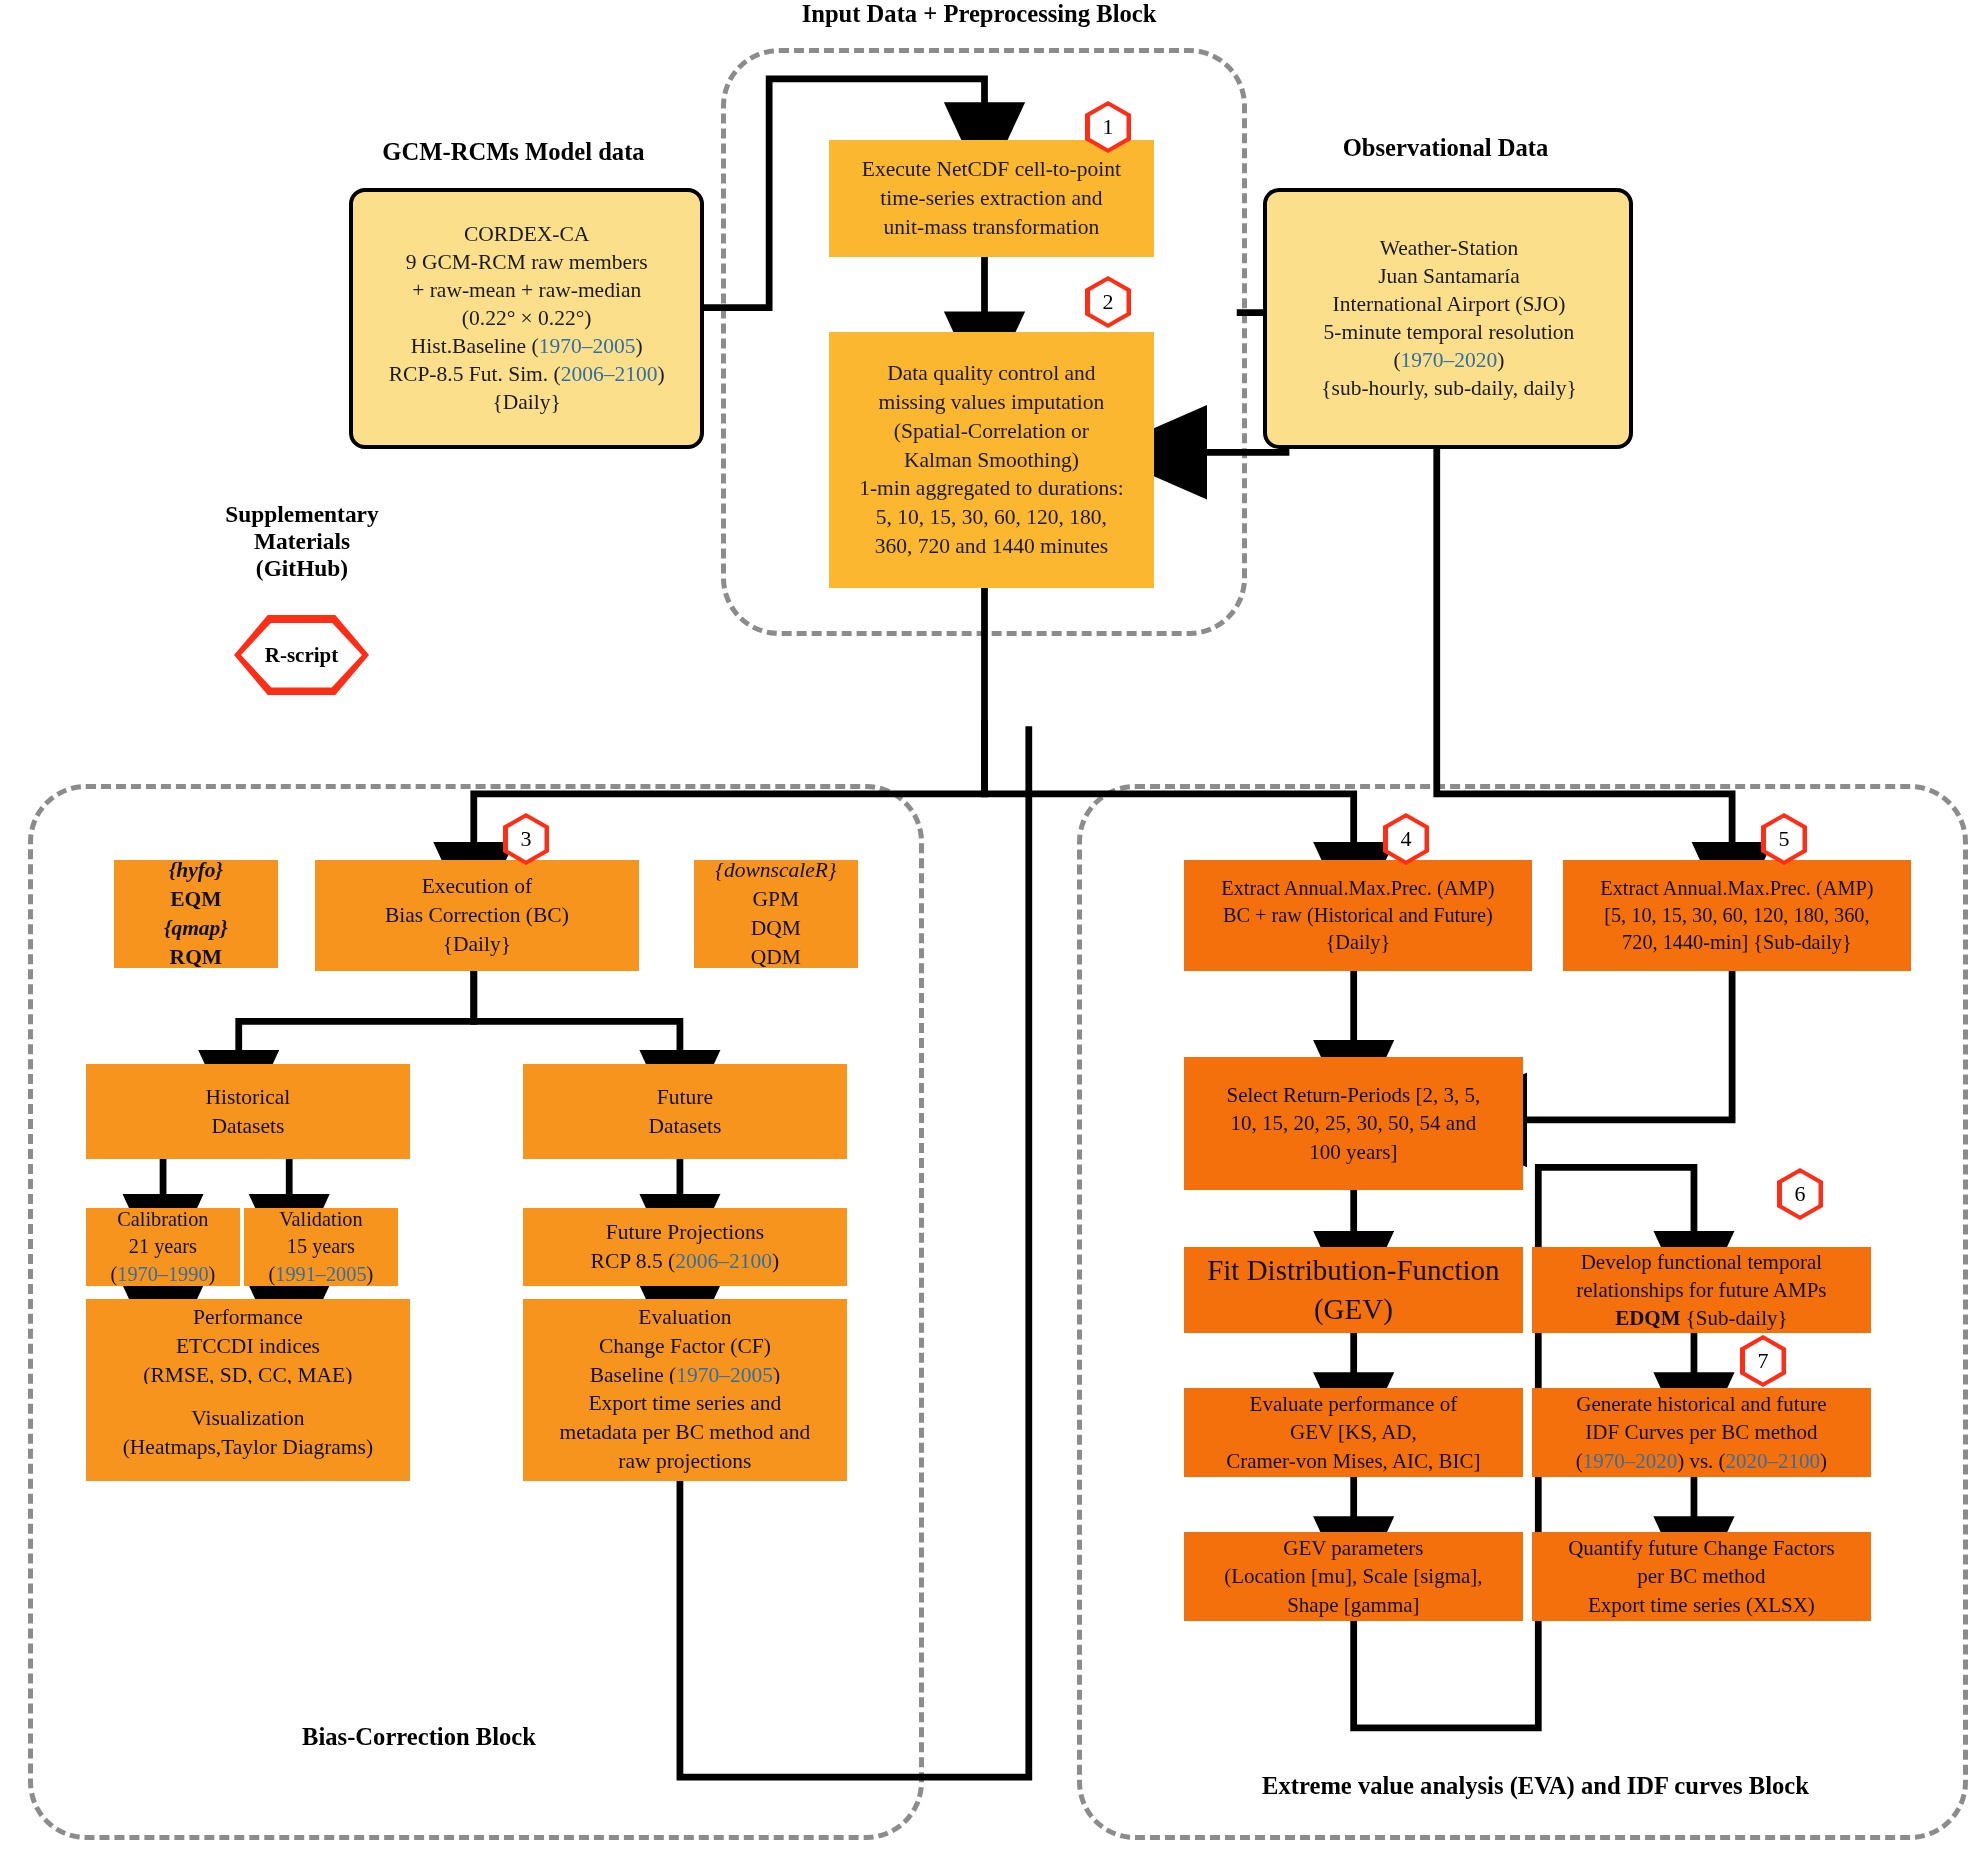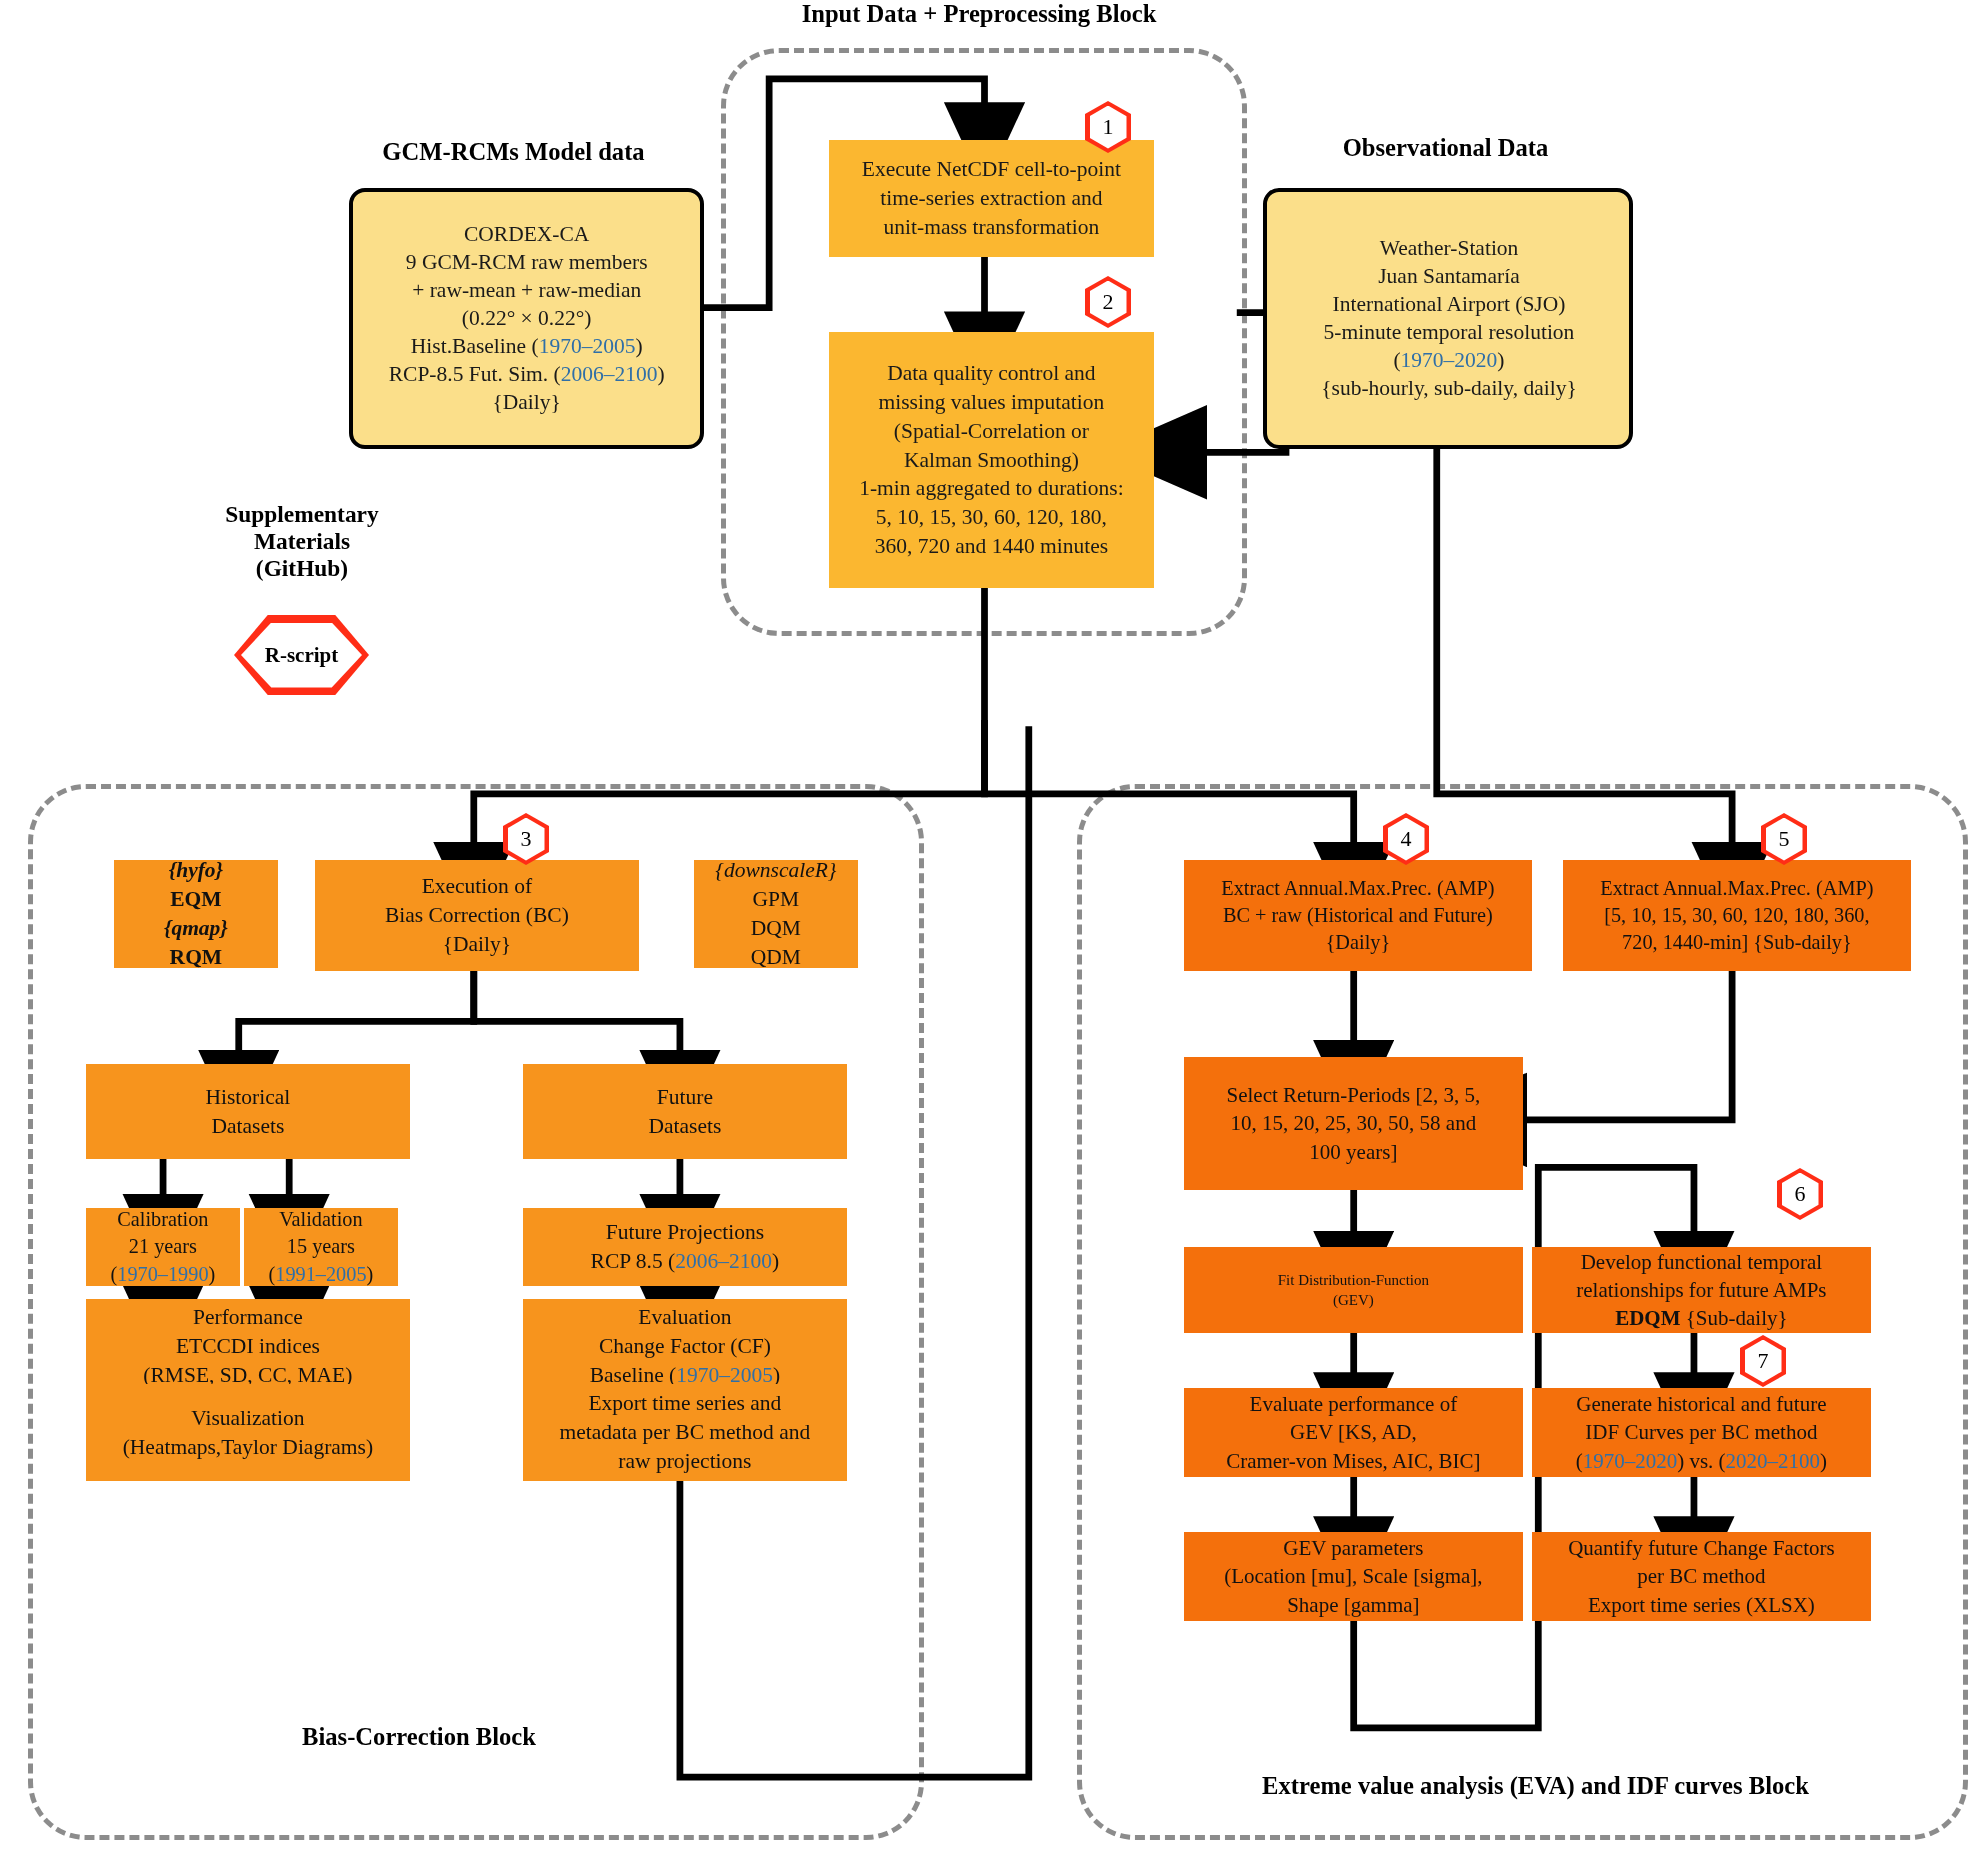--- a/index.html
+++ b/index.html
@@ -318,26 +318,26 @@
     <div>
       <div>Extract Annual.Max.Prec. (AMP)</div>
       <div>[5, 10, 15, 30, 60, 120, 180, 360,</div>
       <div>720, 1440-min] {Sub-daily}</div>
     </div>
   </div>
 
   <div class="dbox" style="left:1184px;top:1057px;width:329px;height:128px;font-size:21px;">
     <div>
       <div>Select Return-Periods [2, 3, 5,</div>
-      <div>10, 15, 20, 25, 30, 50, 58 and</div>
+      <div>10, 15, 20, 25, 30, 50, 54 and</div>
       <div>100 years]</div>
     </div>
   </div>
 
-  <div class="dbox" style="left:1184px;top:1247px;width:329px;height:81px;font-size:15px;">
+  <div class="dbox" style="left:1184px;top:1247px;width:329px;height:81px;font-size:29px;">
     <div>
       <div>Fit Distribution-Function</div>
       <div>(GEV)</div>
     </div>
   </div>
 
   <div class="dbox" style="left:1184px;top:1532px;width:329px;height:84px;font-size:21px;">
     <div>
       <div>GEV parameters</div>
       <div>(Location [mu], Scale [sigma],</div>

